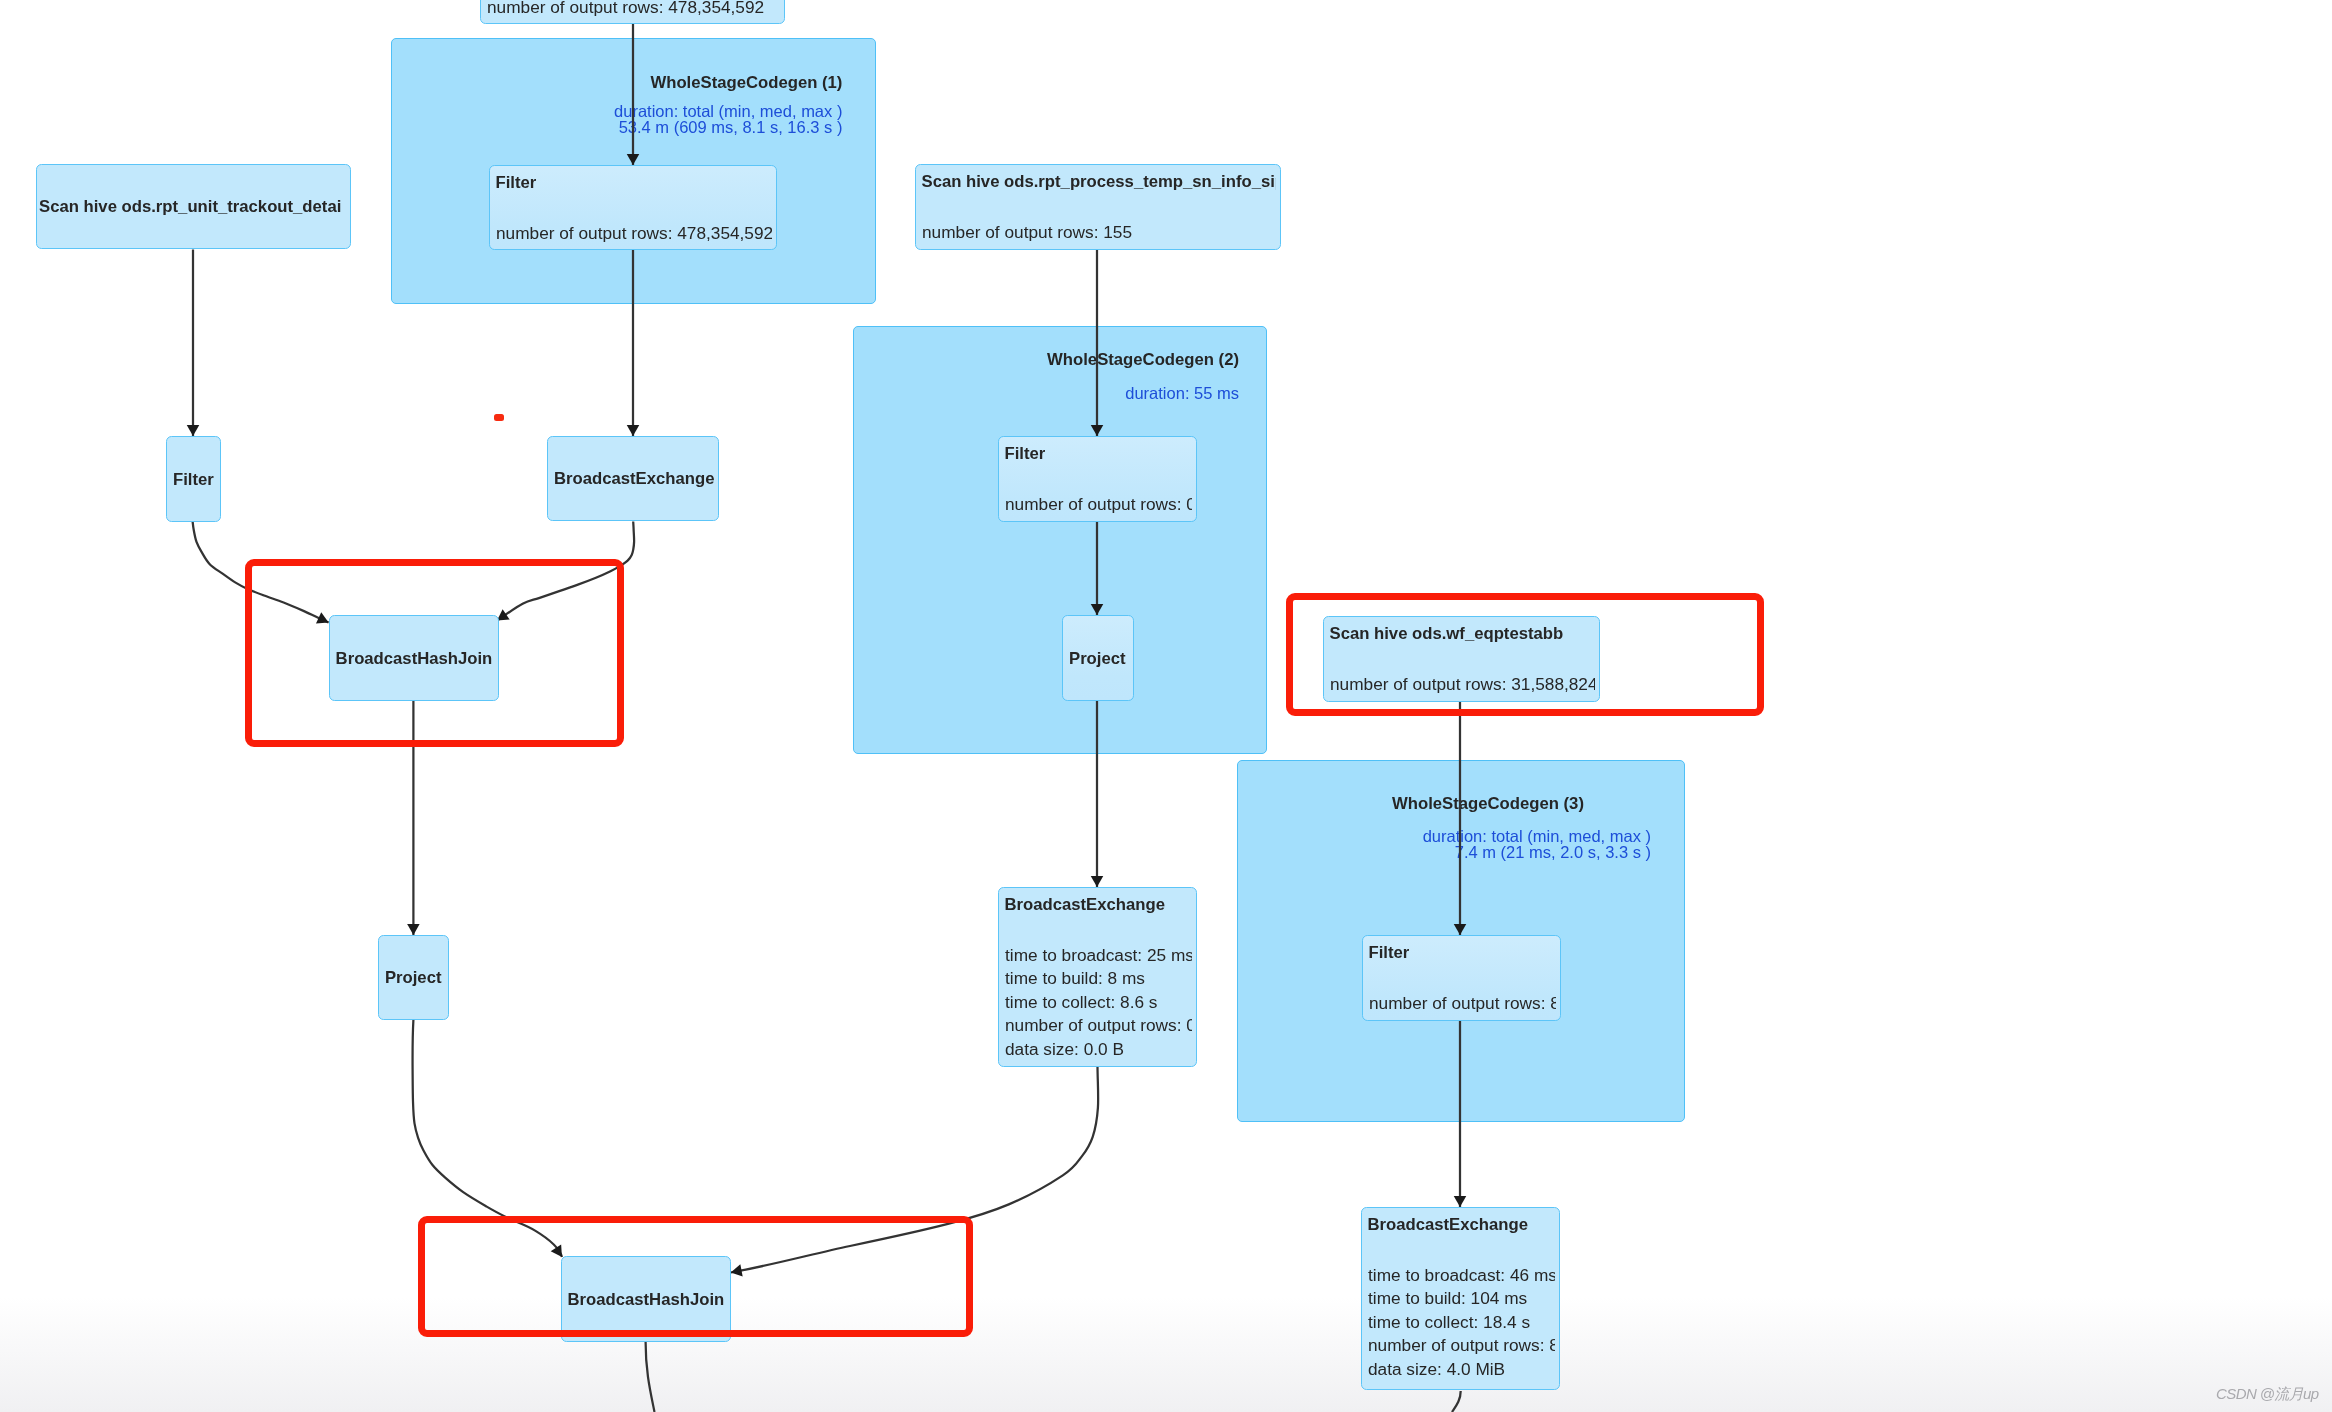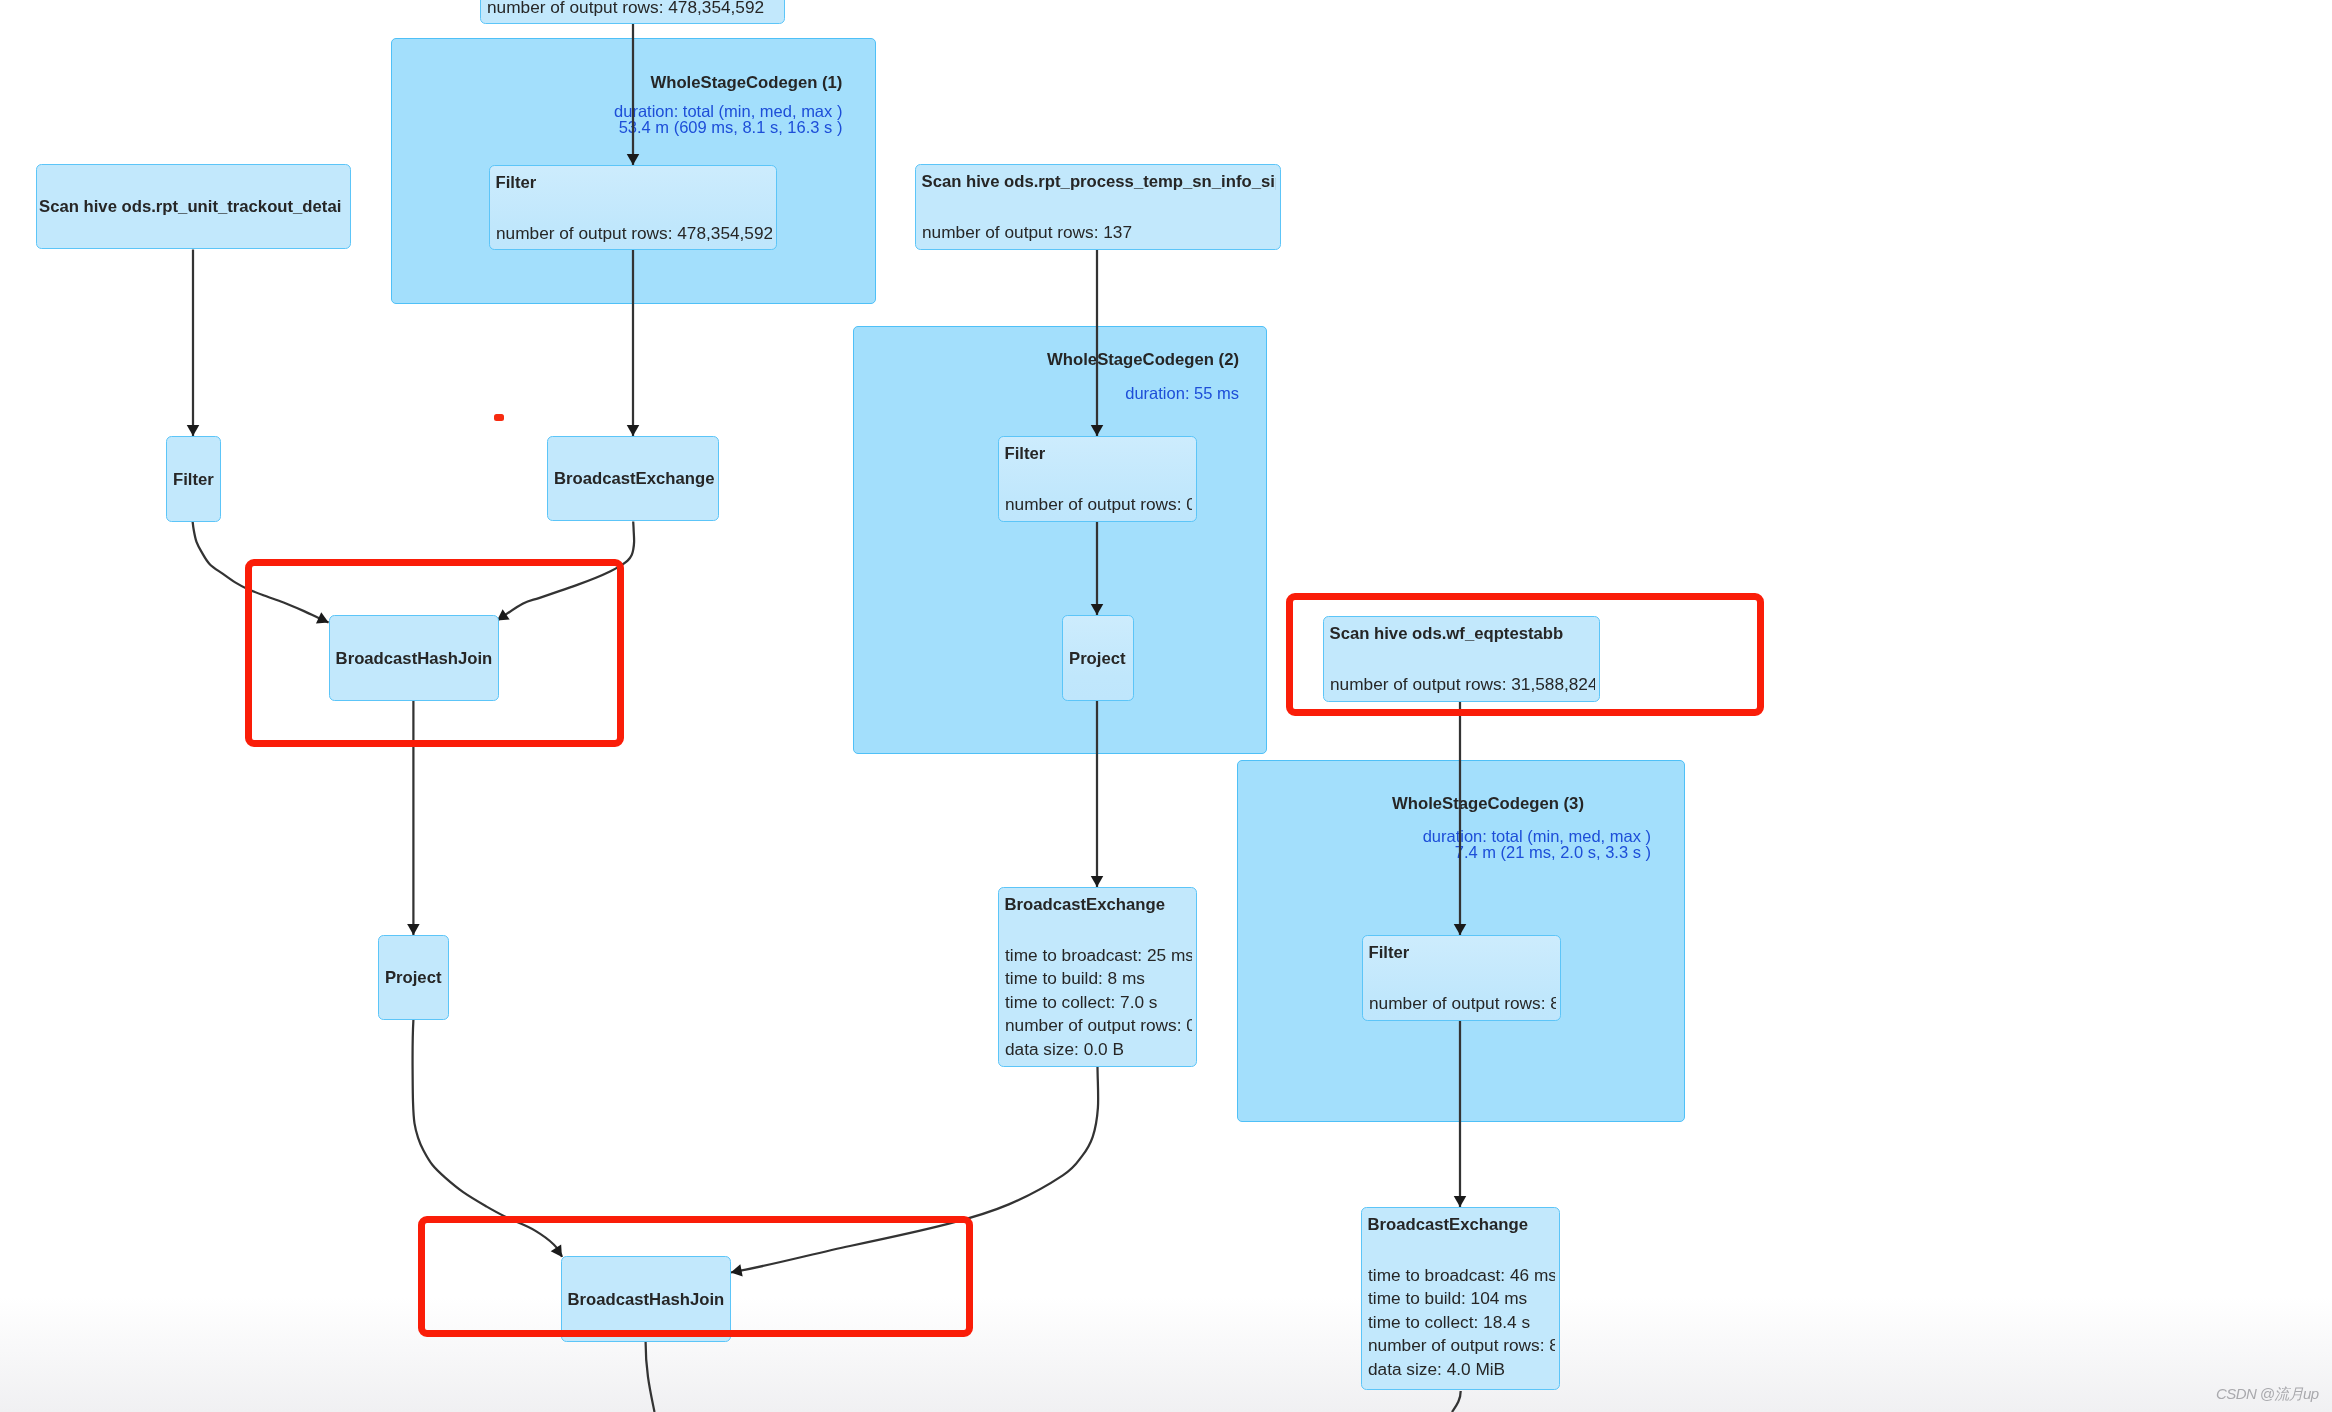--- a/index.html
+++ b/index.html
@@ -89,21 +89,21 @@
       </div>
       <div class="node" style="left: 36px; top: 164px; width: 315px; height: 85px;">
         <div class="n-title" style="left: 2px; top: 34.4px; width: 303px; overflow: hidden;">Scan hive ods.rpt_unit_trackout_detai</div>
       </div>
       <div class="node grad" style="left: 489px; top: 165px; width: 288px; height: 85px;">
         <div class="n-title" style="left: 5.5px; top: 9.4px; width: 276px; overflow: hidden;">Filter</div>
         <div class="n-metrics" style="left: 6px; top: 55.5px; width: 276px; overflow: hidden;"><div class="n-metric-line">number of output rows: 478,354,592</div></div>
       </div>
       <div class="node" style="left: 915px; top: 164px; width: 366px; height: 86px;">
         <div class="n-title" style="left: 5.5px; top: 9.4px; width: 354px; overflow: hidden;">Scan hive ods.rpt_process_temp_sn_info_sip</div>
-        <div class="n-metrics" style="left: 6px; top: 55.5px; width: 354px; overflow: hidden;"><div class="n-metric-line">number of output rows: 137</div></div>
+        <div class="n-metrics" style="left: 6px; top: 55.5px; width: 354px; overflow: hidden;"><div class="n-metric-line">number of output rows: 155</div></div>
       </div>
       <div class="node grad" style="left: 998px; top: 436px; width: 199px; height: 86px;">
         <div class="n-title" style="left: 5.5px; top: 9.4px; width: 187px; overflow: hidden;">Filter</div>
         <div class="n-metrics" style="left: 6px; top: 55.5px; width: 187px; overflow: hidden;"><div class="n-metric-line">number of output rows: 0</div></div>
       </div>
       <div class="node grad" style="left: 1062px; top: 615px; width: 72px; height: 86px;">
         <div class="n-title" style="left: 6px; top: 34.9px; width: 60px; overflow: hidden;">Project</div>
       </div>
       <div class="node" style="left: 166px; top: 436px; width: 55px; height: 86px;">
         <div class="n-title" style="left: 6px; top: 34.9px; width: 43px; overflow: hidden;">Filter</div>
@@ -120,21 +120,21 @@
       <div class="node" style="left: 1323px; top: 616px; width: 277px; height: 86px;">
         <div class="n-title" style="left: 5.5px; top: 9.4px; width: 265px; overflow: hidden;">Scan hive ods.wf_eqptestabb</div>
         <div class="n-metrics" style="left: 6px; top: 55.5px; width: 265px; overflow: hidden;"><div class="n-metric-line">number of output rows: 31,588,824</div></div>
       </div>
       <div class="node grad" style="left: 1362px; top: 935px; width: 199px; height: 86px;">
         <div class="n-title" style="left: 5.5px; top: 9.4px; width: 187px; overflow: hidden;">Filter</div>
         <div class="n-metrics" style="left: 6px; top: 55.5px; width: 187px; overflow: hidden;"><div class="n-metric-line">number of output rows: 8</div></div>
       </div>
       <div class="node" style="left: 998px; top: 887px; width: 199px; height: 180px;">
         <div class="n-title" style="left: 5.5px; top: 9.4px; width: 187px; overflow: hidden;">BroadcastExchange</div>
-        <div class="n-metrics" style="left: 6px; top: 55.5px; width: 187px; overflow: hidden;"><div class="n-metric-line">time to broadcast: 25 ms</div><div class="n-metric-line">time to build: 8 ms</div><div class="n-metric-line">time to collect: 7.0 s</div><div class="n-metric-line">number of output rows: 0</div><div class="n-metric-line">data size: 0.0 B</div></div>
+        <div class="n-metrics" style="left: 6px; top: 55.5px; width: 187px; overflow: hidden;"><div class="n-metric-line">time to broadcast: 25 ms</div><div class="n-metric-line">time to build: 8 ms</div><div class="n-metric-line">time to collect: 8.6 s</div><div class="n-metric-line">number of output rows: 0</div><div class="n-metric-line">data size: 0.0 B</div></div>
       </div>
       <div class="node" style="left: 1361px; top: 1207px; width: 199px; height: 183px;">
         <div class="n-title" style="left: 5.5px; top: 9.4px; width: 187px; overflow: hidden;">BroadcastExchange</div>
         <div class="n-metrics" style="left: 6px; top: 55.5px; width: 187px; overflow: hidden;"><div class="n-metric-line">time to broadcast: 46 ms</div><div class="n-metric-line">time to build: 104 ms</div><div class="n-metric-line">time to collect: 18.4 s</div><div class="n-metric-line">number of output rows: 8</div><div class="n-metric-line">data size: 4.0 MiB</div></div>
       </div>
       <div class="node" style="left: 560.5px; top: 1256px; width: 170px; height: 86px;">
         <div class="n-title" style="left: 6px; top: 34.9px; width: 158px; overflow: hidden;">BroadcastHashJoin</div>
       </div>
     </div>
   <div id="hl-layer">

